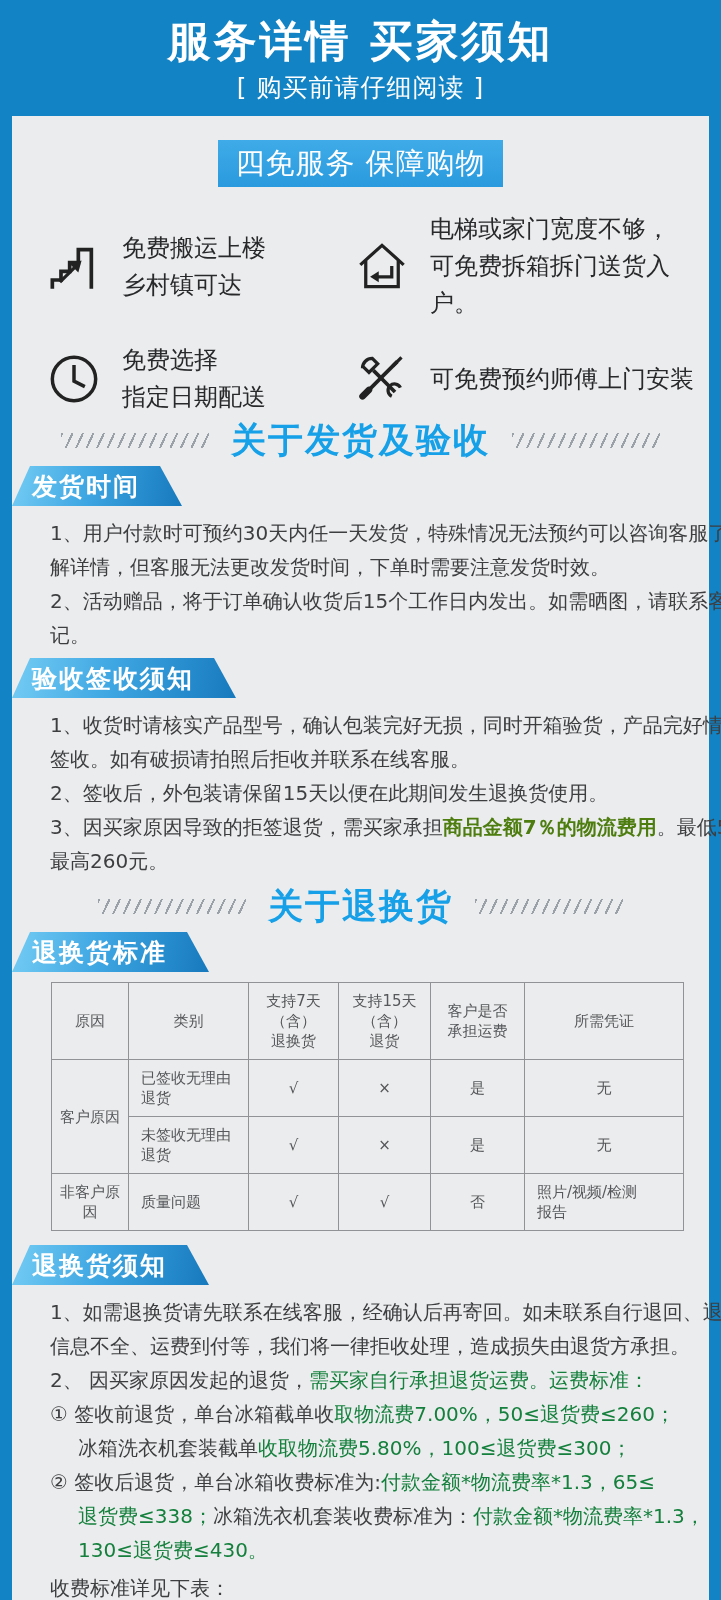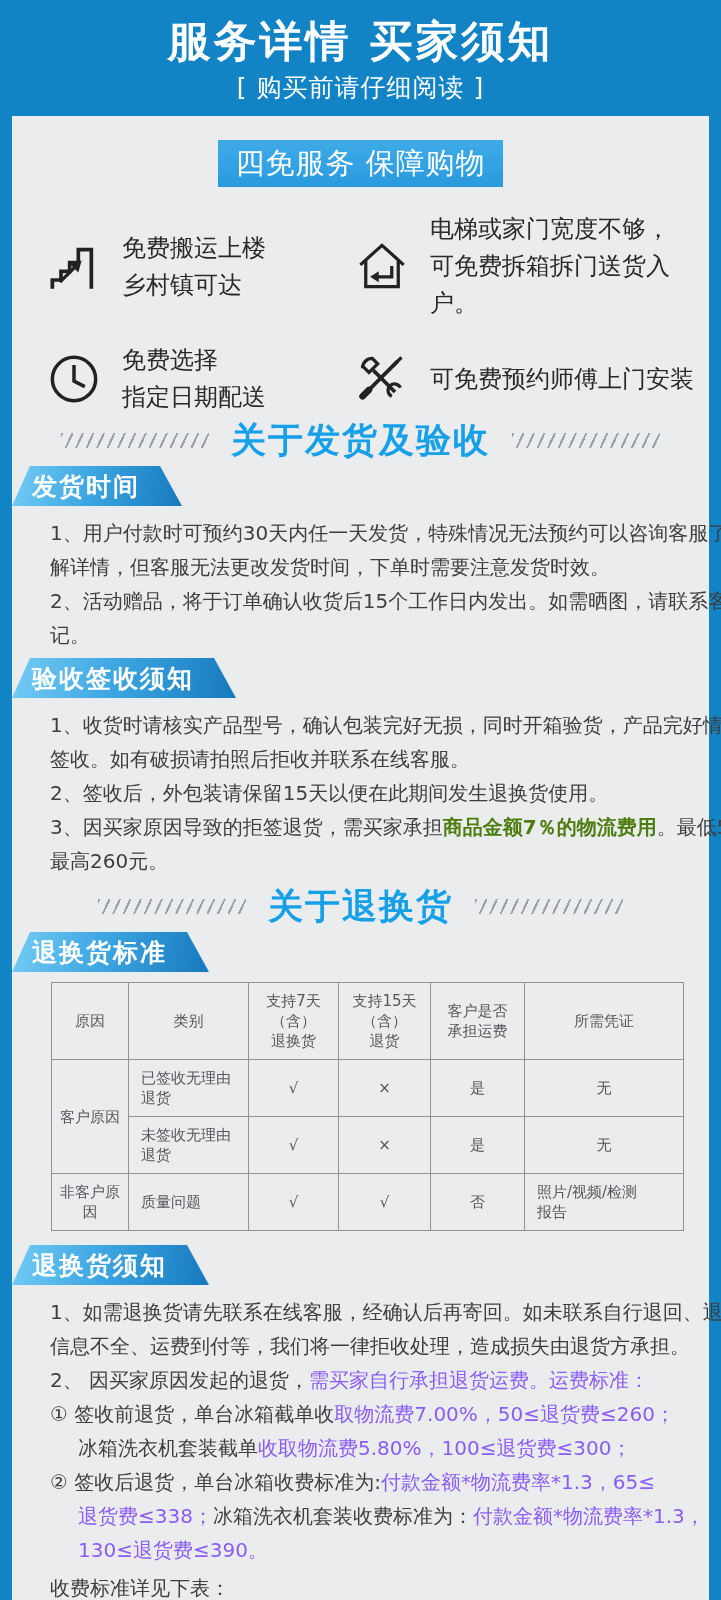--- a/index.html
+++ b/index.html
@@ -37,21 +37,21 @@
   .ribbon{
     display:inline-block;height:38px;line-height:38px;margin-top:6px;
     padding:2px 42px 0 20px;color:#fff;font-size:25px;font-weight:bold;letter-spacing:2px;
     background:linear-gradient(100deg,#74ccf4 0%,#3ea6e2 45%,#1679bd 100%);
     clip-path:polygon(0 100%,18px 0,calc(100% - 22px) 0,100% 100%);
   }
 
   .para{margin:10px 16px 0 38px;font-size:20px;color:#3d3e40;line-height:34px;}
   .para .line{white-space:nowrap;}
   .indent{padding-left:28px;}
-  .red{color:#8b5cf6;margin-top:39px;}
+  .red{color:#15803d;margin-top:39px;}
   .red-bold{color:#4d7c0f;font-weight:bold;}
 
   table{border-collapse:collapse;background:transparent;}
   th,td{border:1px solid #909295;color:#55575a;font-weight:normal;
         font-size:15px;line-height:20px;text-align:center;vertical-align:middle;}
   .t1{margin:10px 0 0 39px;width:632px;table-layout:fixed;}
   .t1 th{padding:8px 2px;}
   .t1 td{padding:8px 4px;}
   .t1 td.left{text-align:left;padding-left:12px;}
   .mt14{margin-top:14px;}
@@ -212,20 +212,20 @@
   <div class="ribbon mt14">退换货须知</div>
 
   <div class="para">
     <div class="line">1、如需退换货请先联系在线客服，经确认后再寄回。如未联系自行退回、退换货</div>
     <div class="line">信息不全、运费到付等，我们将一律拒收处理，造成损失由退货方承担。</div>
     <div class="line"><span>2、 因买家原因发起的退货，</span><span class="red">需买家自行承担退货运费。运费标准：</span></div>
     <div class="line"><span>① 签收前退货，单台冰箱截单收</span><span class="red">取物流费7.00%，50≤退货费≤260；</span></div>
     <div class="line indent"><span>冰箱洗衣机套装截单</span><span class="red">收取物流费5.80%，100≤退货费≤300；</span></div>
     <div class="line"><span>② 签收后退货，单台冰箱收费标准为:</span><span class="red">付款金额*物流费率*1.3，65≤</span></div>
     <div class="line indent"><span class="red">退货费≤338；</span><span>冰箱洗衣机套装收费标准为：</span><span class="red">付款金额*物流费率*1.3，</span></div>
-    <div class="line indent"><span class="red">130≤退货费≤390。</span></div>
+    <div class="line indent"><span class="red">130≤退货费≤430。</span></div>
   </div>
 
   <div class="intro-line">收费标准详见下表：</div>
 
   
 
 </div>
 
 </body></html>

